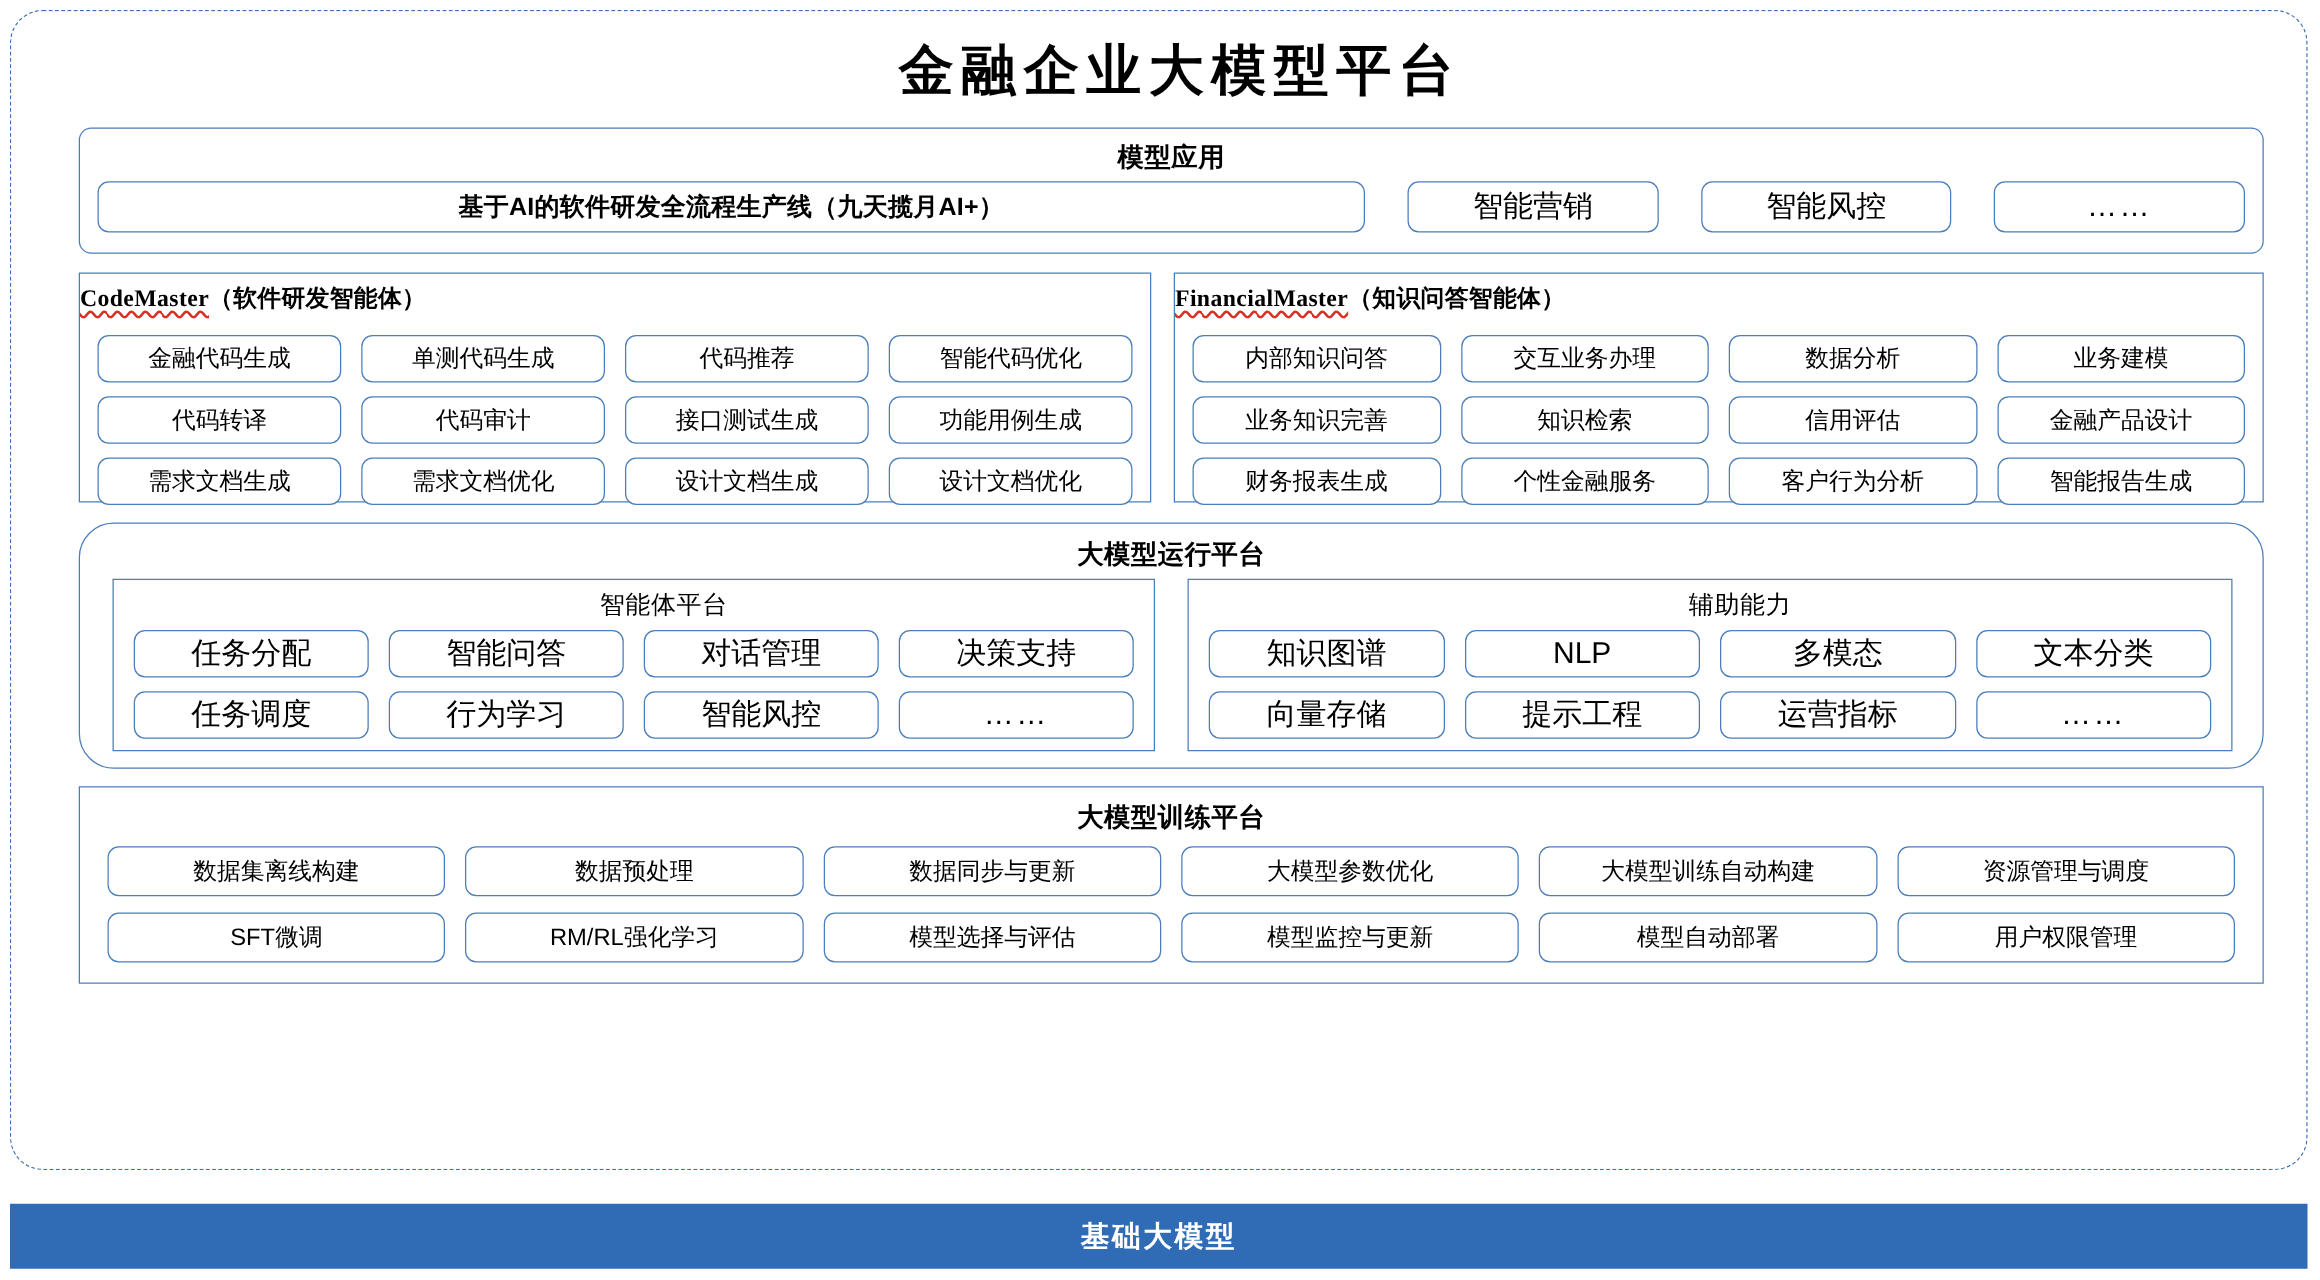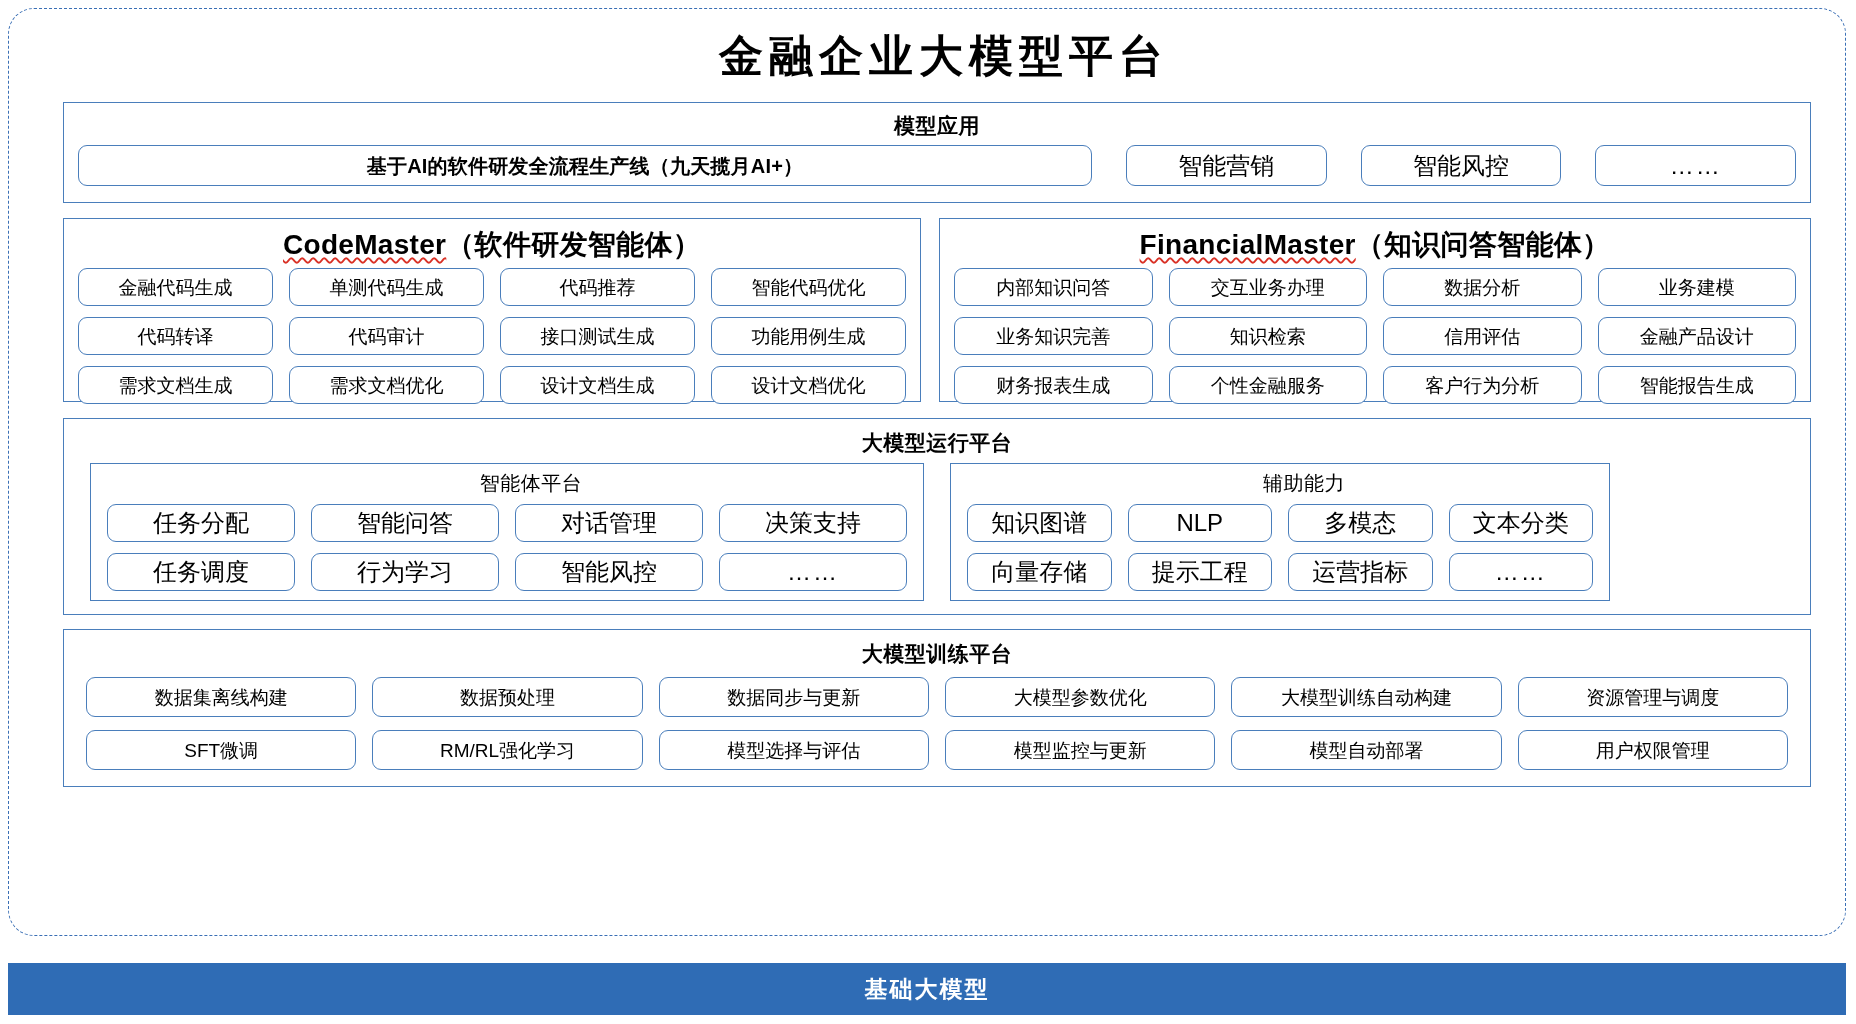--- a/index.html
+++ b/index.html
@@ -89,77 +89,78 @@
 
   
   .chip-row {
     display: flex;
     gap: 16px;
   }
   .chip-row > .chip { flex: 1 1 0; }
 
   
   #app-panel {
-    left: 54px; top: 93px; width: 1748px; height: 101px;
+    left: 54px; top: 93px; width: 1748px; height: 101px; border-radius: 10px;
   }
   #app-panel .panel-title { margin-top: 9px; }
   #app-panel .rowwrap {
     position: absolute; left: 14px; top: 42px; right: 14px;
     display: flex; gap: 34px;
   }
   #app-panel .chip { height: 41px; }
   #app-panel .chip.wide-banner { flex: 0 0 1014px; }
   #app-panel .chip.small { flex: 1 1 0; }
 
   
   #codemaster-panel {
     left: 54px; top: 209px; width: 858px; height: 184px;
   }
   #financialmaster-panel {
     left: 930px; top: 209px; width: 872px; height: 184px;
   }
   .master-head {
-    text-align: center;
-    font-size: 28px;
+    text-align: left;
+    font-size: 19px;
     font-weight: 700;
     margin-top: 7px;
     letter-spacing: 0.3px;
+    font-family: Liberation Serif, serif;
   }
   .spell {
     text-decoration: underline;
     text-decoration-color: #d93025;
     text-decoration-style: wavy;
     text-decoration-thickness: 1.6px;
     text-underline-offset: 3px;
   }
   .master-grid {
     position: absolute;
     left: 14px; right: 14px; top: 49px;
     display: flex;
     flex-direction: column;
     gap: 11px;
   }
   .master-grid .chip { height: 38px; font-size: 19px; }
 
   
   #runtime-panel {
-    left: 54px; top: 409px; width: 1748px; height: 197px;
+    left: 54px; top: 409px; width: 1748px; height: 197px; border-radius: 28px;
   }
   #runtime-panel > .panel-title { margin-top: 10px; }
   .sub-panel {
     position: absolute;
     box-sizing: border-box;
     border: 1.3px solid #4a7ebb;
     background: #ffffff;
     top: 44px;
     height: 138px;
     padding-left: 48px;
   }
   #agent-subpanel  { left: 26px;  width: 834px; }
-  #aux-subpanel    { left: 886px; width: 660px; }
+  #aux-subpanel    { left: 886px; width: 836px; }
   .sub-panel .panel-title { margin-top: 6px; }
   .sub-grid {
     position: absolute;
     left: 16px; right: 16px; top: 40px;
     display: flex; flex-direction: column; gap: 11px;
   }
   .sub-grid .chip { height: 38px; }
 
   
   #train-panel {

